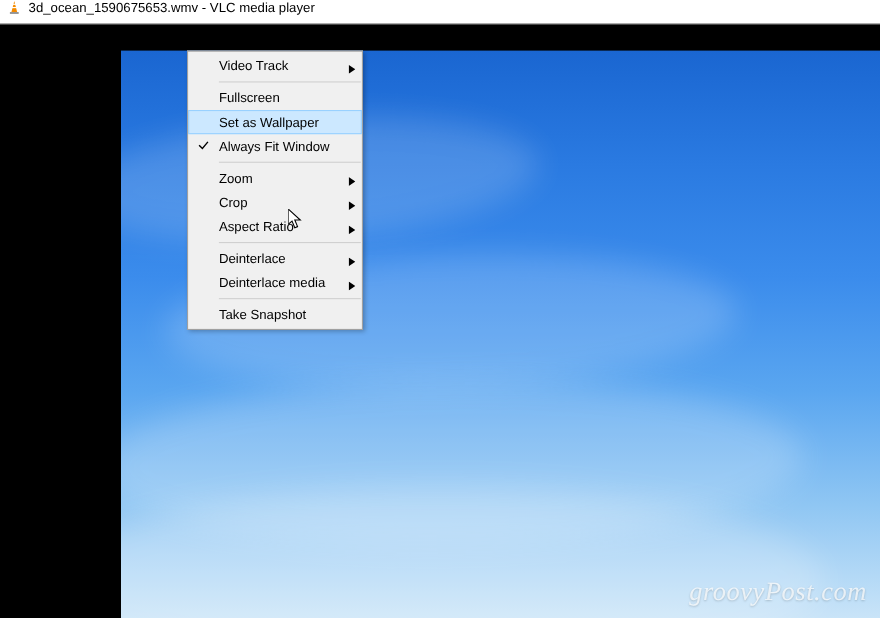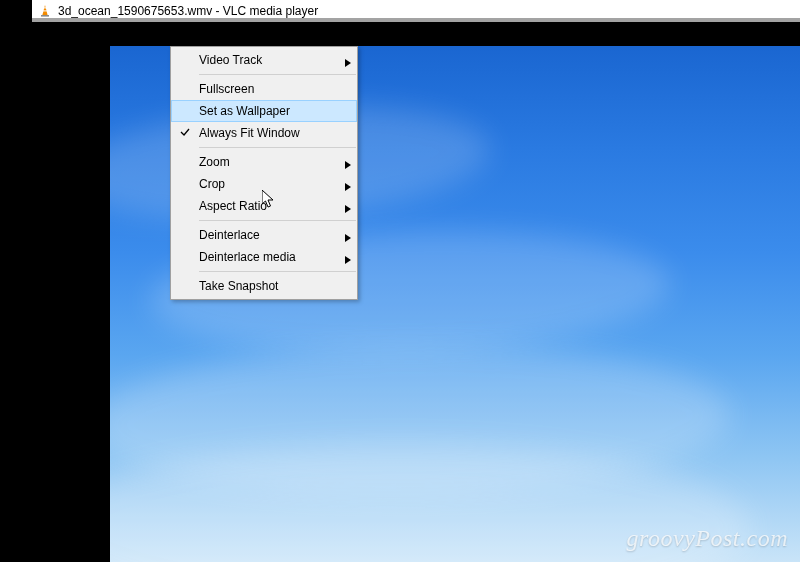--- a/index.html
+++ b/index.html
@@ -2,22 +2,22 @@
 <html><head>
   <meta charset="utf-8">
   <style>
     * { margin:0; padding:0; box-sizing:border-box; }
     html,body { width:800px; height:562px; overflow:hidden; }
     body { font-family:"Segoe UI",Tahoma,sans-serif; font-size:12px;
            background:#000; color:#000; }
     .window { width:800px; height:562px; position:relative; background:#000; }
 
     
-    .titlebar { height:22px; background:#fff; display:flex; align-items:flex-end;
-                padding:0 6px; border-bottom:4px solid #a3a3a3; gap:6px;margin-left:32px; }
+    .titlebar { height:22px; background:#fff; display:flex; align-items:flex-start;
+                padding:0 6px; border-bottom:1px solid #a3a3a3; gap:6px; }
     .pylon { width:14px; height:14px; display:flex; align-items:center; justify-content:center; }
     .title-text { font-size:12px; color:#000; }
 
     
     .menubar { height:24px; background:#fff; display:flex; align-items:stretch;
                padding:0 4px; }
     .menu-item { padding:0 8px; display:flex; align-items:center; cursor:default;
                  font-size:12px; }
     .menu-item.open { background:#cce8ff; border:1px solid #99d1ff; padding:0 7px; }
 
@@ -32,21 +32,21 @@
     .c1 { width:420px; height:110px; top:12%;  left:-40px; transform:rotate(-4deg); opacity:.45; }
     .c2 { width:520px; height:120px; top:36%;  left:40px;  transform:rotate(-2deg); opacity:.5;  }
     .c3 { width:640px; height:150px; top:58%;  left:-20px; transform:rotate(-1deg); opacity:.55; }
     .c4 { width:700px; height:170px; top:77%;  left:-60px;                     opacity:.6;  }
     .watermark { position:absolute; right:12px; bottom:10px;
       font-family:Georgia,"Times New Roman",serif; font-style:italic;
       font-size:24px; color:rgba(255,255,255,.75); text-shadow:0 1px 2px rgba(0,0,0,.2);
       font-weight:400; letter-spacing:.5px; }
 
     
-    .dropdown { position:absolute; top:46px; left:170px; width:188px;
+    .dropdown { position:absolute; top:46px; left:170px; width:160px;
                 background:#f0f0f0; border:1px solid #a0a0a0;
                 box-shadow:2px 2px 4px rgba(0,0,0,.25); padding:2px 0; }
     .dd-item { height:22px; display:flex; align-items:center; position:relative;
                padding-left:28px; padding-right:18px; font-size:12px; cursor:default; }
     .dd-item.highlight { background:#cce8ff; border:1px solid #99d1ff;
                          padding-left:27px; padding-right:17px; height:22px; }
     .dd-sep { height:1px; background:#d0d0d0; margin:3px 1px 3px 28px; }
     .dd-check { position:absolute; left:8px; top:4px; }
     .dd-arrow { position:absolute; right:6px; top:7px; }
 

